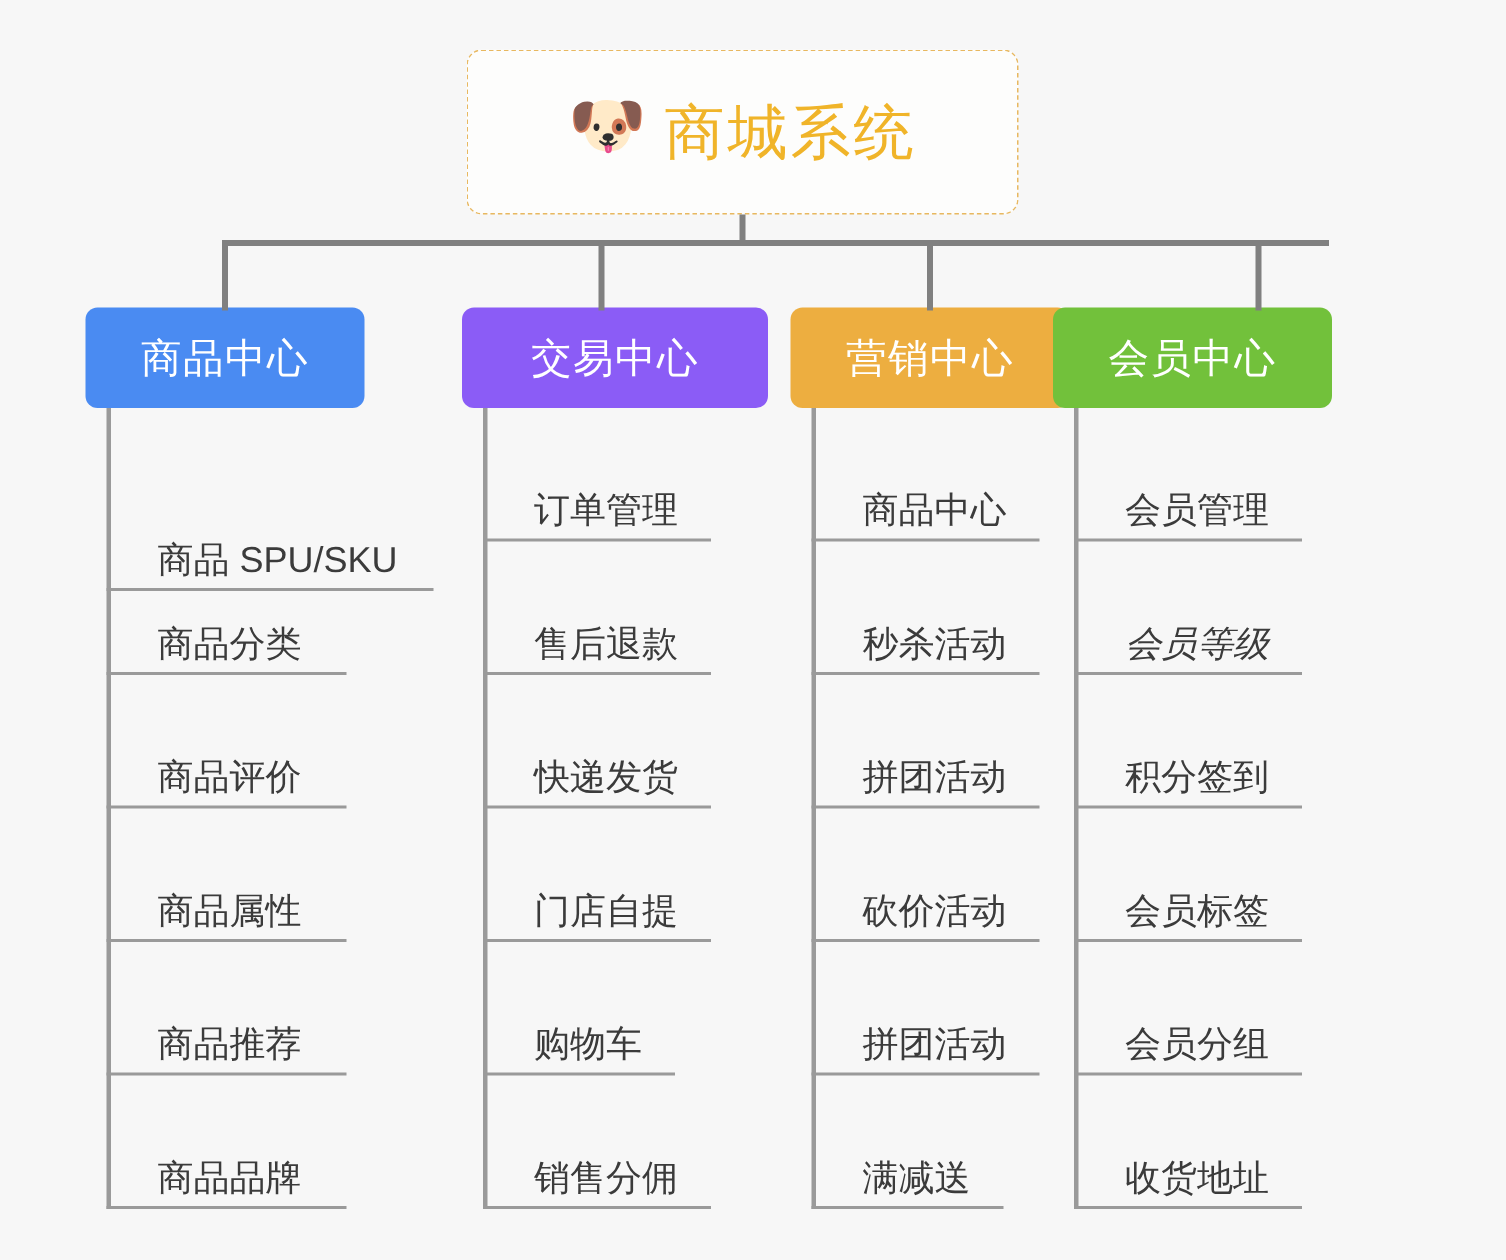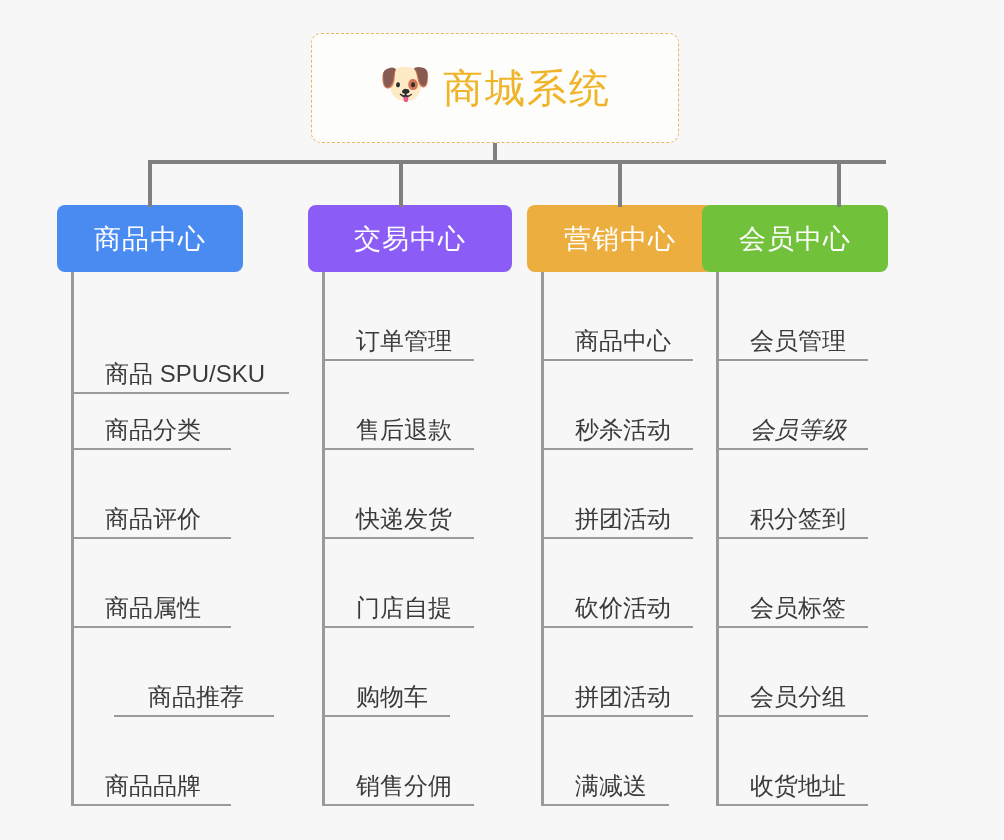--- a/index.html
+++ b/index.html
@@ -145,21 +145,21 @@
           </div>
           <div class="item" style="top: 89px; width: 160px;">
             <span class="item-label">商品分类</span>
           </div>
           <div class="item" style="top: 178px; width: 160px;">
             <span class="item-label">商品评价</span>
           </div>
           <div class="item" style="top: 267px; width: 160px;">
             <span class="item-label">商品属性</span>
           </div>
-          <div class="item" style="top: 356px; width: 160px; margin-left: 43px;">
+          <div class="item" style="top: 356px; width: 160px;">
             <span class="item-label">商品推荐</span>
           </div>
           <div class="item" style="top: 445px; width: 160px;">
             <span class="item-label">商品品牌</span>
           </div>
         </div>
       </div>
       <div class="column" style="left: 308px; width: 186px;">
         <div class="cat-box" style="background: #8b5cf6; width: 204px;">
           <span>交易中心</span>

